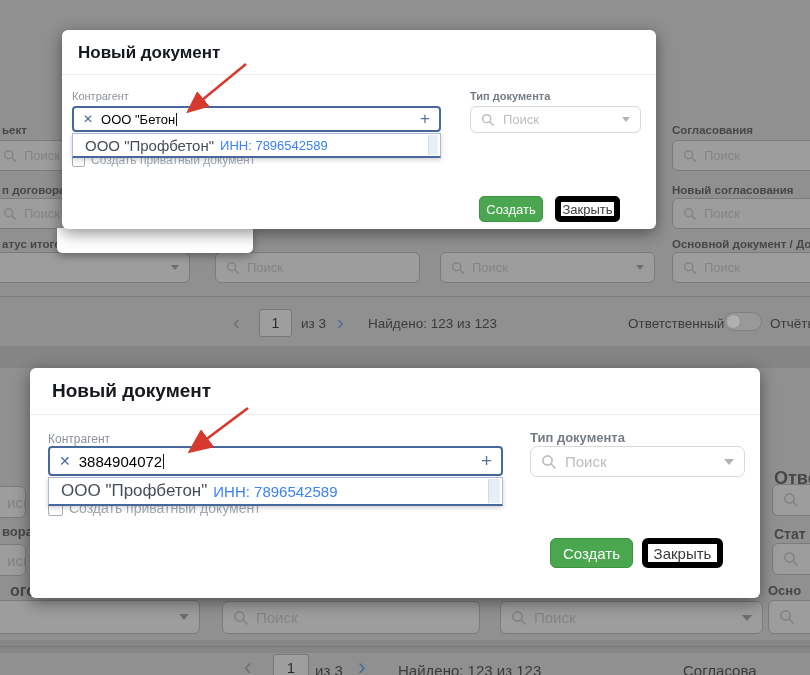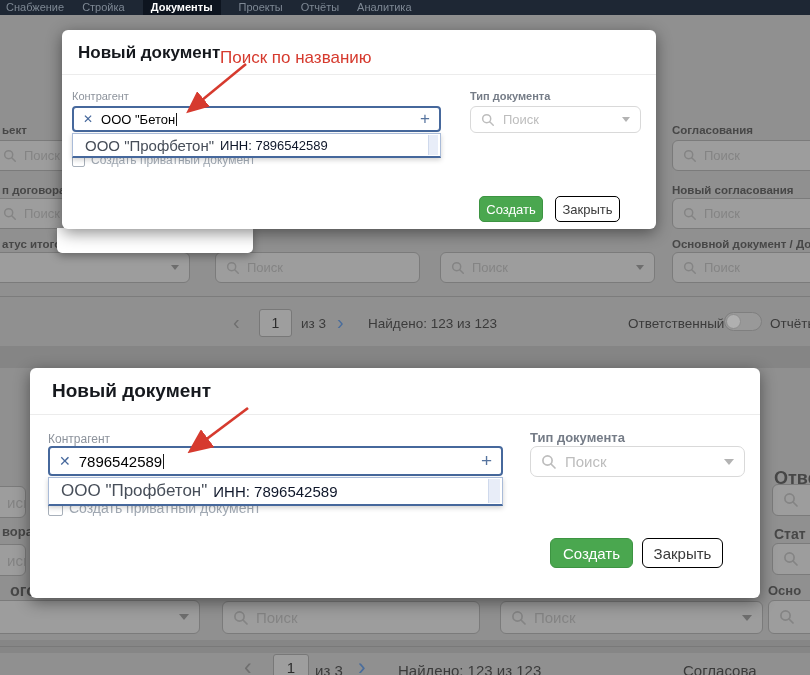--- a/index.html
+++ b/index.html
@@ -42,50 +42,42 @@
   .flabel{position:absolute;color:#8d939c;white-space:nowrap;}
   .blue-input{position:absolute;display:flex;align-items:center;border:2px solid #46689c;
               border-radius:4px;background:#fff;box-sizing:border-box;padding:0 9px;z-index:2;}
   .xicon{color:#46689c;font-weight:700;margin-right:8px;flex:0 0 auto;}
   .plus{color:#56749f;margin-left:auto;font-weight:400;flex:0 0 auto;}
   .cursor{display:inline-block;width:1px;background:#1a1a1a;margin-left:1px;vertical-align:-2px;}
   .sugg{position:absolute;background:#fff;border:1px solid #a9bbd8;border-bottom:2px solid #46689c;
         box-sizing:border-box;display:flex;align-items:center;z-index:2;
         box-shadow:0 2px 5px rgba(0,0,0,.18);padding-left:12px;white-space:nowrap;overflow:hidden;}
   .sugg .name{color:#474e59;}
-  .sugg .inn{color:#0f172a;margin-left:6px;}
+  .sugg .inn{color:#3b82f6;margin-left:6px;}
   .sugg .scroll{position:absolute;right:2px;top:1px;bottom:1px;width:9px;background:#e8edf8;
                 border-left:1px solid #cfd9ec;}
   .chk{position:absolute;display:flex;align-items:center;gap:6px;color:#a2aab4;z-index:1;white-space:nowrap;}
   .chk .box{width:11px;height:11px;border:1px solid #a8b0ba;border-radius:2px;background:#fff;flex:0 0 auto;}
   .gsel{position:absolute;display:flex;align-items:center;border:1px solid #d9d9d9;border-radius:6px;
         background:#fff;color:#bdbdbd;box-sizing:border-box;padding:0 10px;white-space:nowrap;}
   .gsel .sicon{margin-right:8px;flex:0 0 auto;}
   .gsel .caret{border-top-color:#b3b3b3;}
   .btn-green{position:absolute;background:#4aa74f;border:1px solid #3d9442;border-radius:5px;color:#fff;
              display:flex;align-items:center;justify-content:center;box-sizing:border-box;cursor:default;}
-  .btn-white{position:absolute;background:#fff;border:1px solid #000000;border-radius:5px;color:#3a3a3a;
+  .btn-white{position:absolute;background:#fff;border:6px solid #000000;border-radius:5px;color:#3a3a3a;
              display:flex;align-items:center;justify-content:center;box-sizing:border-box;cursor:default;}
   .fragment-panel{position:absolute;background:#fff;border-radius:0 0 5px 5px;
                   box-shadow:0 3px 8px rgba(0,0,0,.35);z-index:4;}
   svg{display:block;}
 </style>
 </head>
 <body>
 
 <div id="root">
 
-  <div class="nav">
-    <span class="item">Снабжение</span>
-    <span class="item">Стройка</span>
-    <span class="item active">Документы</span>
-    <span class="item">Проекты</span>
-    <span class="item">Отчёты</span>
-    <span class="item">Аналитика</span>
-  </div>
 
   <div class="glabel" style="left:2px;top:124px;font-size:11.5px;">ьект</div>
   <div class="ginput" style="left:-70px;top:140px;width:176px;height:31px;font-size:13px;padding-left:72px;">
     <svg class="sicon" width="14" height="14" viewBox="0 0 16 16">
         <circle cx="6.5" cy="6.5" r="4.6" fill="none" stroke="currentColor" stroke-width="1.7"></circle>
         <path d="M10 10 L14 14" stroke="currentColor" stroke-width="1.7" stroke-linecap="round"></path>
       </svg>
     <span>Поиск</span>
   </div>
 
@@ -159,21 +151,20 @@
   </div>
   <div class="ptext" style="left:770px;top:316px;font-size:13.5px;">Отчёты</div>
 
   <div class="band" style="top:346px;height:22px;"></div>
 
   <div class="fragment-panel" style="left:57px;top:228px;width:196px;height:25px;"></div>
 
   <div class="modal" style="left:62px;top:30px;width:594px;height:199px;">
     <div class="mtitle" style="left:16px;top:13px;font-size:17px;">Новый документ</div>
     <div class="mdivider" style="top:44px;"></div>
-    <div class="annotation" style="left:158px;top:18px;font-size:17px;">Поиск по названию</div>
     <svg class="abs" style="left:110px;top:30px;z-index:3;" width="80" height="62" viewBox="0 0 80 62">
       <defs>
           <marker id="ah1" markerWidth="9" markerHeight="8" refX="7" refY="4" orient="auto">
             <path d="M0,0 L9,4 L0,8 z" fill="#d63a2e"></path>
           </marker>
         </defs>
       <line x1="74" y1="4" x2="18" y2="50" stroke="#d63a2e" stroke-width="2.5" marker-end="url(#ah1)"></line>
     </svg>
 
     <div class="flabel" style="left:10px;top:60px;font-size:11px;">Контрагент</div>
@@ -276,21 +267,21 @@
           <marker id="ah2" markerWidth="9" markerHeight="8" refX="7" refY="4" orient="auto">
             <path d="M0,0 L9,4 L0,8 z" fill="#d63a2e"></path>
           </marker>
         </defs>
       <line x1="68" y1="4" x2="12" y2="46" stroke="#d63a2e" stroke-width="2.8" marker-end="url(#ah2)"></line>
     </svg>
 
     <div class="flabel" style="left:18px;top:64px;font-size:12px;">Контрагент</div>
     <div class="blue-input" style="left:18px;top:78px;width:455px;height:30px;font-size:15px;">
       <span class="xicon" style="font-size:14px;">✕</span>
-      <span>7896542589</span>
+      <span>3884904072</span>
         <span class="cursor" style="height:15px;"></span>
       <span class="plus" style="font-size:19px;">+</span>
     </div>
 
     <div class="chk" style="left:18px;top:132px;font-size:14px;">
       <span class="box" style="width:13px;height:13px;"></span>
       <span>Создать приватный документ</span>
     </div>
     <div class="sugg" style="left:18px;top:109px;width:455px;height:29px;">
       <span class="name" style="font-size:17px;">ООО "Профбетон"</span>

